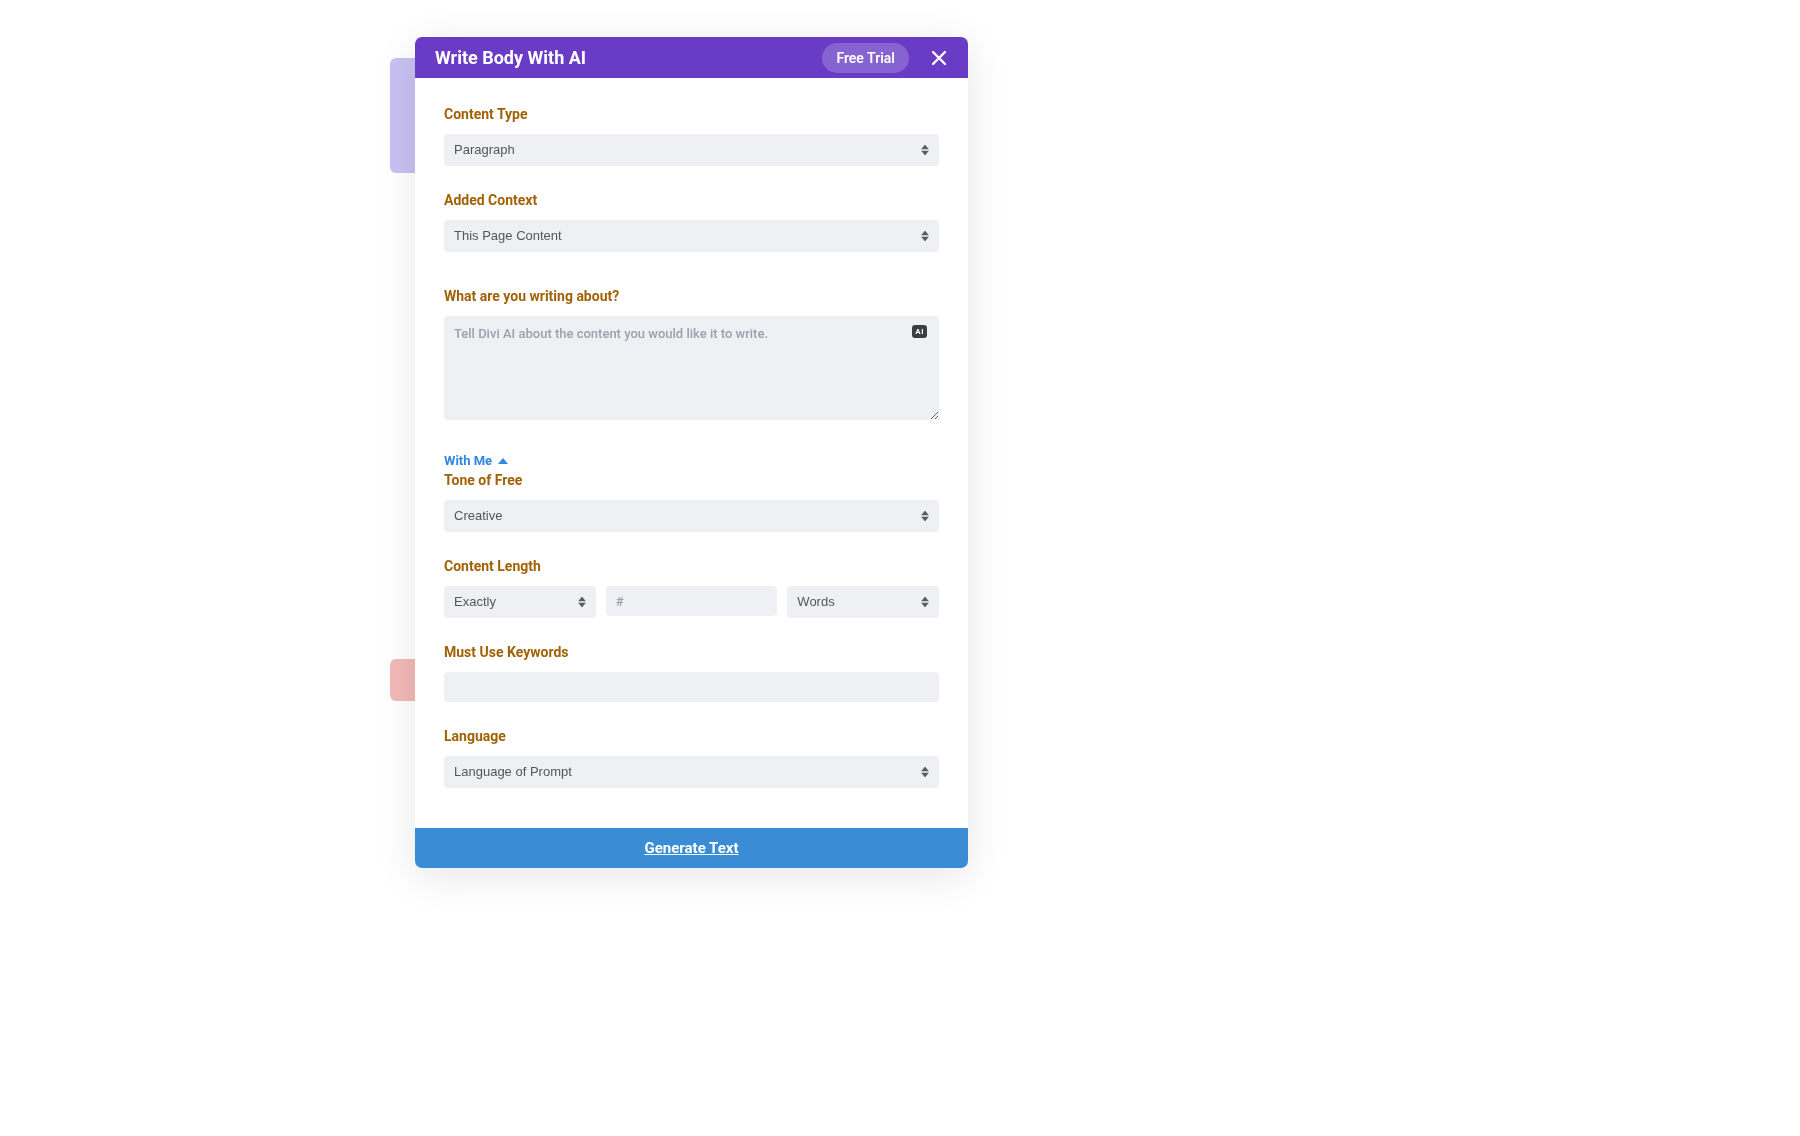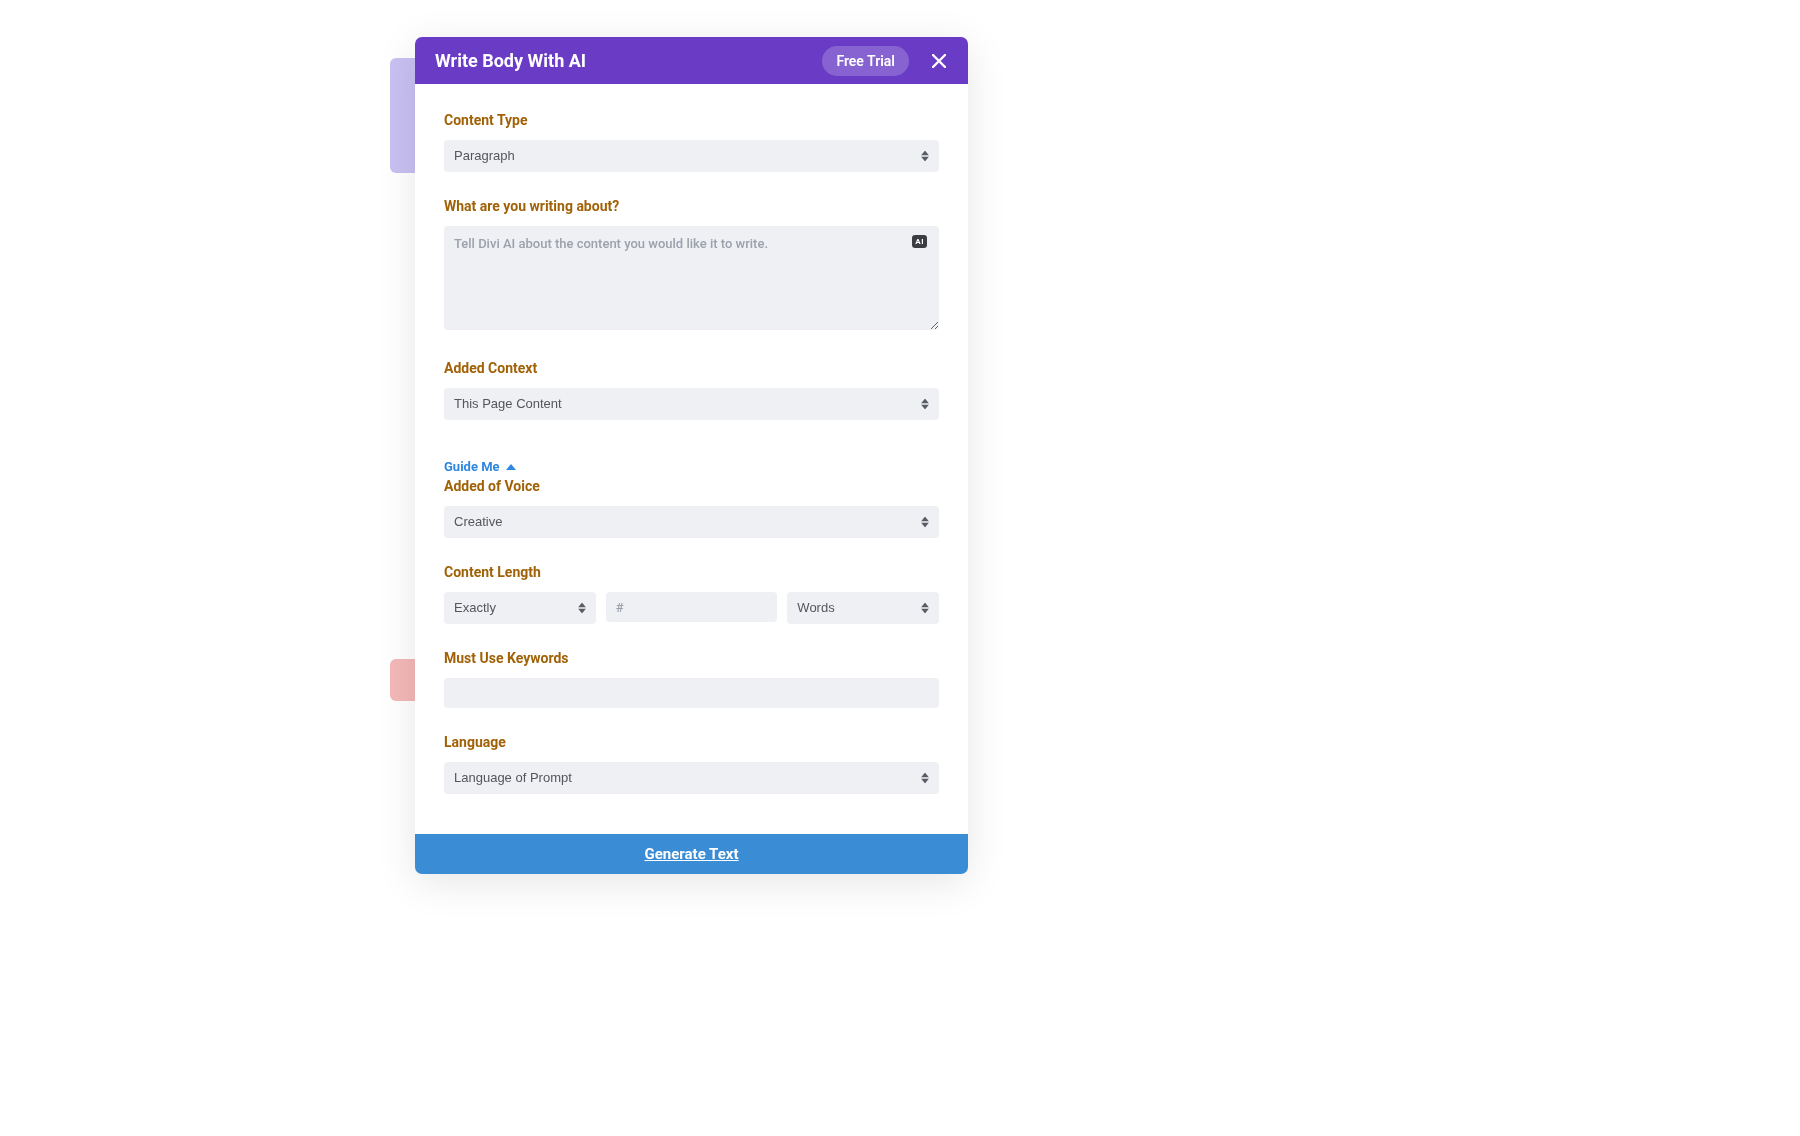--- a/index.html
+++ b/index.html
@@ -38,21 +38,21 @@
     box-shadow: 0 8px 40px rgba(0,0,0,0.10);
     overflow: hidden;
   }
   .modal-header {
     background: #6a3cc6;
     color: #fff;
     display: flex;
     align-items: center;
     justify-content: space-between;
     padding: 15px 20px;
-    height: 47px;
+    height: 41px;
   }
   .modal-title {
     font-size: 18px;
     font-weight: 700;
   }
   .header-right {
     display: flex;
     align-items: center;
     gap: 21px;
   }
@@ -226,50 +226,50 @@
           <svg width="8" height="5">
               <path d="M0 5 L4 0 L8 5 Z" fill="#5a5c63"></path>
             </svg>
           <svg width="8" height="5">
               <path d="M0 0 L4 5 L8 0 Z" fill="#5a5c63"></path>
             </svg>
         </span>
       </div>
     </div>
 
-    <div class="field-group">
-      <label class="field-label">What are you writing about?</label>
-      <div class="textarea-wrap">
-        <textarea class="textarea" placeholder="Tell Divi AI about the content you would like it to write." style=""></textarea>
-        <div class="ai-badge">AI</div>
-      </div>
-    </div>
-
     <div class="field-group" style="margin-bottom:36px">
       <label class="field-label">Added Context</label>
       <div class="select-wrap">
         <div class="select">This Page Content</div>
         <span class="select-arrows">
           <svg width="8" height="5">
               <path d="M0 5 L4 0 L8 5 Z" fill="#5a5c63"></path>
             </svg>
           <svg width="8" height="5">
               <path d="M0 0 L4 5 L8 0 Z" fill="#5a5c63"></path>
             </svg>
         </span>
       </div>
     </div>
 
+    <div class="field-group">
+      <label class="field-label">What are you writing about?</label>
+      <div class="textarea-wrap">
+        <textarea class="textarea" placeholder="Tell Divi AI about the content you would like it to write." style=""></textarea>
+        <div class="ai-badge">AI</div>
+      </div>
+    </div>
+
     <div class="guide-me">
-      <span>Guide Me</span>
+      <span>With Me</span>
       <span class="tri"></span>
     </div>
 
     <div class="field-group">
-      <label class="field-label">Added of Voice</label>
+      <label class="field-label">Tone of Free</label>
       <div class="select-wrap">
         <div class="select">Creative</div>
         <span class="select-arrows">
           <svg width="8" height="5">
               <path d="M0 5 L4 0 L8 5 Z" fill="#5a5c63"></path>
             </svg>
           <svg width="8" height="5">
               <path d="M0 0 L4 5 L8 0 Z" fill="#5a5c63"></path>
             </svg>
         </span>

